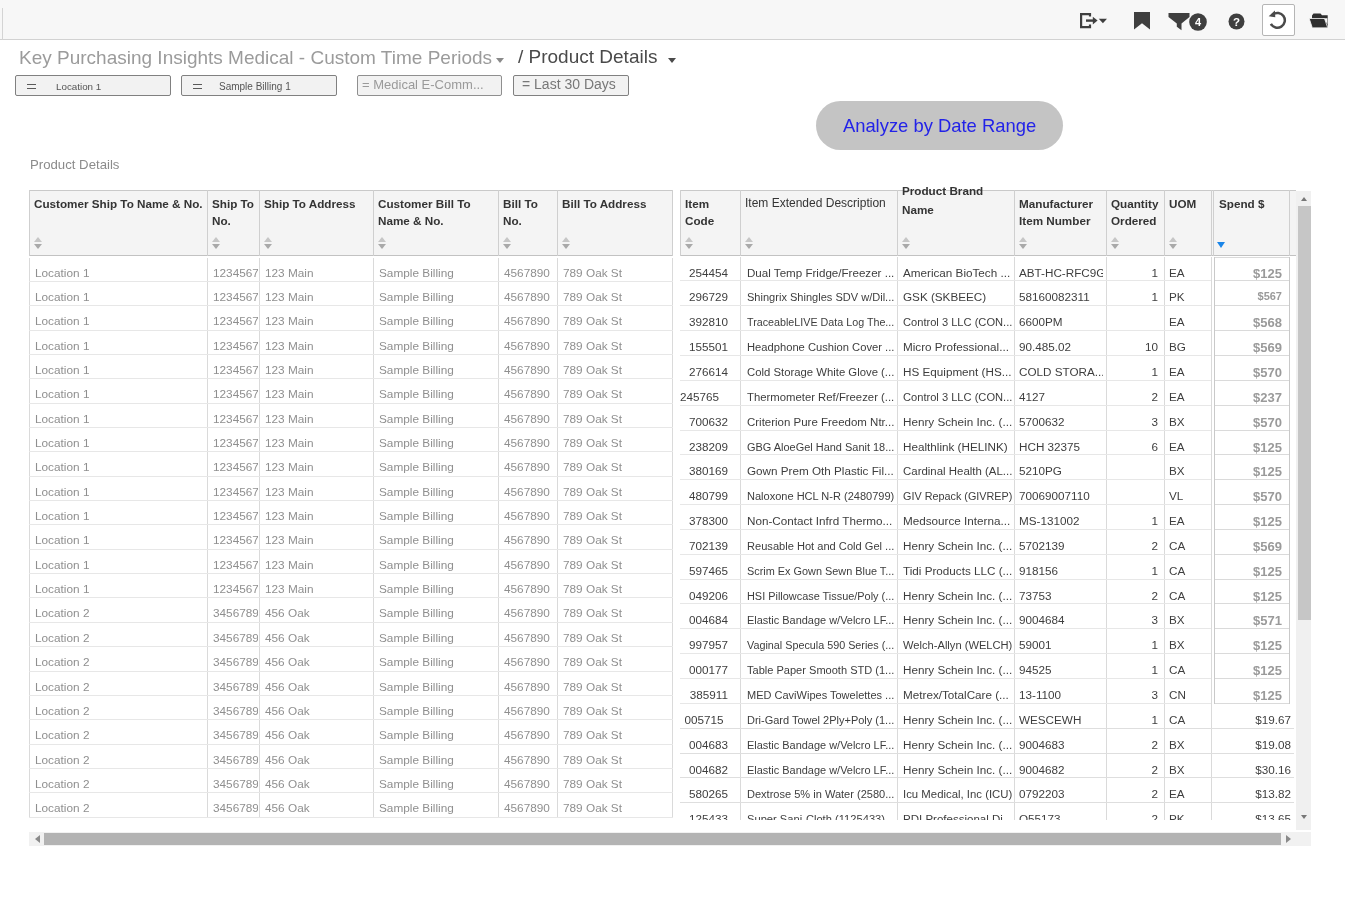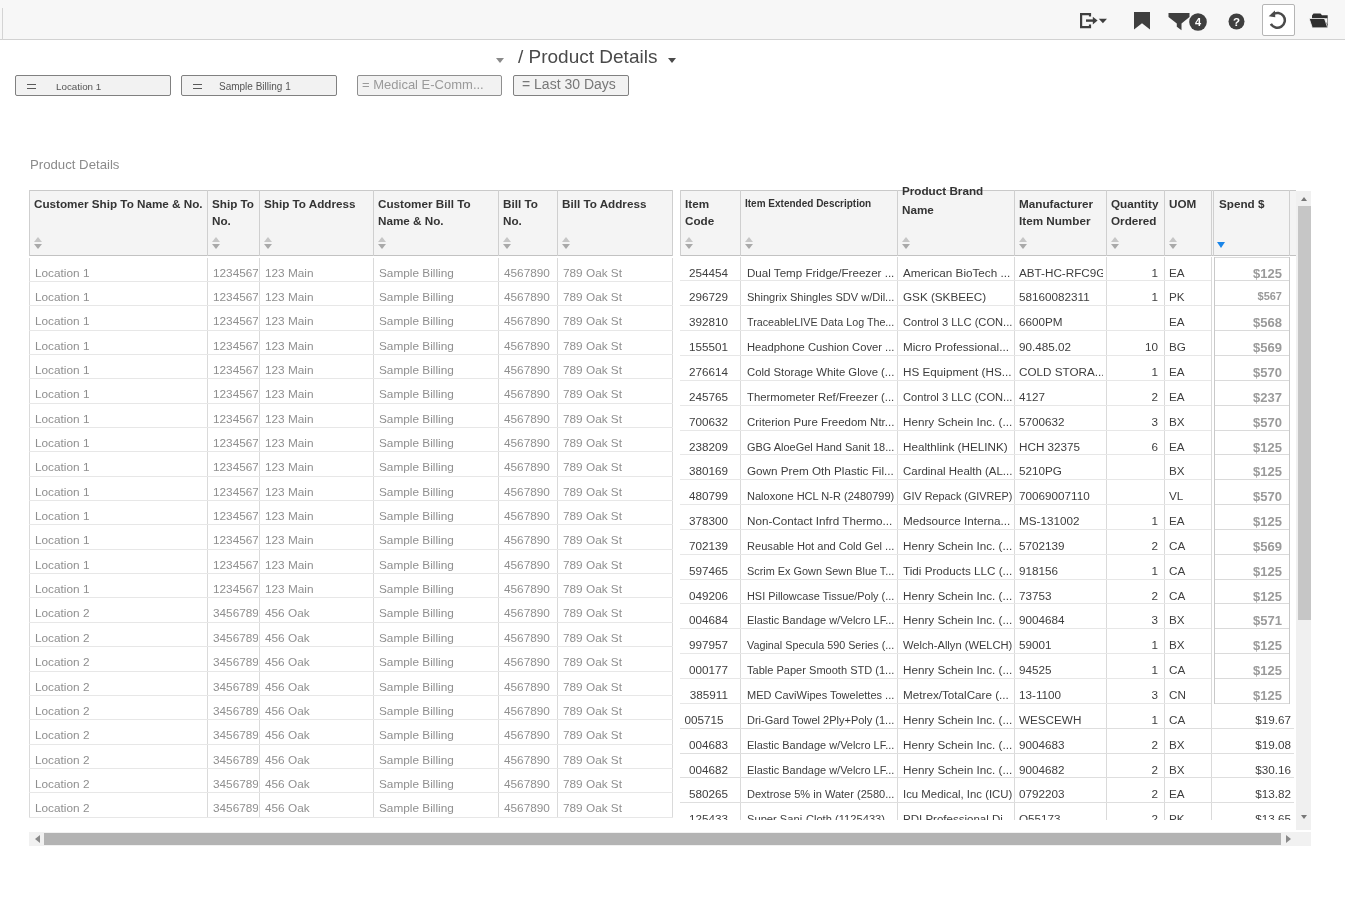--- a/index.html
+++ b/index.html
@@ -38,35 +38,37 @@
 <div class="a" style="left:1262px;top:4px;width:33px;height:32px;background:#fff;border:1px solid #b5b5b5;border-radius:2px"></div>
 <svg class="a" style="left:1267px;top:9px" width="22" height="23" viewBox="0 0 22 23">
 <path d="M3.9 14.8 A 7.4 7.4 0 1 0 5.8 5.5" fill="none" stroke="#4a4a4a" stroke-width="2.5"></path>
 <path d="M7.9 1.6 L8.3 8.3 L1.7 7.3 Z" fill="#4a4a4a"></path>
 </svg>
 <svg class="a" style="left:1304px;top:8px" width="25" height="22" viewBox="0 0 25 22">
 <path d="M8 7.5 L9.5 5.5 L16.5 5.5 L18 7.3 L23.7 7.3 L23.7 19.8 L8 19.8 Z" fill="#2f2f2f"></path>
 <path d="M23.4 10.2 L23.4 16 L19 10.2 Z" fill="#f6f6f6"></path>
 <path d="M5.2 10.5 L20.5 10.5 L23.7 19.8 L8.3 19.8 Z" fill="#2f2f2f" stroke="#f6f6f6" stroke-width="0.8"></path>
 </svg>
+<div class="a" style="left:19px;top:47px;font-size:19px;color:#9b9b9b;white-space:nowrap">Key Purchasing Insights Medical - Custom Time Periods</div>
 <div class="a" style="left:496px;top:58px;width:0;height:0;border-left:4.5px solid transparent;border-right:4.5px solid transparent;border-top:5.5px solid #8a8a8a"></div>
 <div class="a" style="left:518px;top:46px;font-size:19px;color:#4a4a4a;white-space:nowrap">/ Product Details</div>
 <div class="a" style="left:668px;top:58px;width:0;height:0;border-left:4.5px solid transparent;border-right:4.5px solid transparent;border-top:5.5px solid #4a4a4a"></div>
 <div class="a" style="left:15px;top:75px;width:156px;height:21px;background:#f2f2f2;border:1px solid #808080;border-radius:2px"></div>
 <div class="a" style="left:26.5px;top:83.5px;width:9px;height:1.7px;background:#5a5a5a"></div>
 <div class="a" style="left:26.5px;top:87.6px;width:9px;height:1.7px;background:#5a5a5a"></div>
 <span class="a" style="left:56px;top:81px;font-size:9.8px;color:#555">Location 1</span>
 <div class="a" style="left:181px;top:75px;width:156px;height:21px;background:#f2f2f2;border:1px solid #808080;border-radius:2px"></div>
 <div class="a" style="left:192.5px;top:83.5px;width:9px;height:1.7px;background:#5a5a5a"></div>
 <div class="a" style="left:192.5px;top:87.6px;width:9px;height:1.7px;background:#5a5a5a"></div>
 <span class="a" style="left:219px;top:81px;font-size:10px;color:#555">Sample Billing 1</span>
 <div class="a" style="left:357px;top:75px;width:145px;height:21px;background:#f2f2f2;border:1px solid #8f8f8f;border-radius:2px"></div>
 <span class="a" style="left:362px;top:77px;font-size:13px;color:#9a9a9a;white-space:nowrap">= Medical E-Comm...</span>
 <div class="a" style="left:513px;top:75px;width:116px;height:21px;background:#f2f2f2;border:1px solid #808080;border-radius:2px"></div>
 <span class="a" style="left:522px;top:76px;font-size:14px;color:#777;white-space:nowrap">= Last 30 Days</span>
+<div class="a" style="left:816px;top:101px;width:247px;height:49px;background:#c4c4c4;border-radius:24.5px;text-align:center;line-height:49px;font-size:18.4px;color:#2323e8">Analyze by Date Range</div>
 <div class="a" style="left:30px;top:157px;font-size:13.2px;color:#8b8b8b">Product Details</div>
 <div class="a" style="left:29px;top:190px;width:644px;height:66px;background:#f4f4f4;border-top:1px solid #c9c9c9;border-bottom:1px solid #c2c2c2"></div>
 <div class="a" style="left:680px;top:190px;width:616px;height:66px;background:#f4f4f4;border-top:1px solid #c9c9c9;border-bottom:1px solid #c2c2c2"></div>
 <div class="vline" style="left:29px;top:190px;height:66px;background:#cfcfcf"></div>
 <div class="vline" style="left:207px;top:190px;height:66px;background:#cfcfcf"></div>
 <div class="vline" style="left:259px;top:190px;height:66px;background:#cfcfcf"></div>
 <div class="vline" style="left:373px;top:190px;height:66px;background:#cfcfcf"></div>
 <div class="vline" style="left:498px;top:190px;height:66px;background:#cfcfcf"></div>
 <div class="vline" style="left:557px;top:190px;height:66px;background:#cfcfcf"></div>
 <div class="vline" style="left:672px;top:190px;height:66px;background:#cfcfcf"></div>
@@ -93,21 +95,21 @@
 <div class="sortarr dn" style="left:378px;top:244px"></div>
 <div class="a" style="left:503px;top:195px;font-size:11.7px;font-weight:bold;color:#343434;line-height:17px;white-space:nowrap">Bill To<br>No.</div>
 <div class="sortarr up" style="left:503px;top:237px"></div>
 <div class="sortarr dn" style="left:503px;top:244px"></div>
 <div class="a" style="left:562px;top:195px;font-size:11.7px;font-weight:bold;color:#343434;line-height:17px;white-space:nowrap">Bill To Address</div>
 <div class="sortarr up" style="left:562px;top:237px"></div>
 <div class="sortarr dn" style="left:562px;top:244px"></div>
 <div class="a" style="left:685px;top:195px;font-size:11.7px;font-weight:bold;color:#343434;line-height:17px;white-space:nowrap">Item<br>Code</div>
 <div class="sortarr up" style="left:685px;top:237px"></div>
 <div class="sortarr dn" style="left:685px;top:244px"></div>
-<div class="a" style="left:745px;top:195px;font-size:10px;font-weight:bold;color:#343434;line-height:17px;white-space:nowrap">Item Extended Description</div>
+<div class="a" style="left:745px;top:195px;font-size:12px;font-weight:normal;color:#343434;line-height:17px;white-space:nowrap">Item Extended Description</div>
 <div class="sortarr up" style="left:745px;top:237px"></div>
 <div class="sortarr dn" style="left:745px;top:244px"></div>
 <div class="a" style="left:902px;top:181px;font-size:11.7px;font-weight:bold;color:#343434;line-height:19px;white-space:nowrap">Product Brand<br>Name</div>
 <div class="sortarr up" style="left:902px;top:237px"></div>
 <div class="sortarr dn" style="left:902px;top:244px"></div>
 <div class="a" style="left:1019px;top:195px;font-size:11.7px;font-weight:bold;color:#343434;line-height:17px;white-space:nowrap">Manufacturer<br>Item Number</div>
 <div class="sortarr up" style="left:1019px;top:237px"></div>
 <div class="sortarr dn" style="left:1019px;top:244px"></div>
 <div class="a" style="left:1111px;top:195px;font-size:11.7px;font-weight:bold;color:#343434;line-height:17px;white-space:nowrap">Quantity<br>Ordered</div>
 <div class="sortarr up" style="left:1111px;top:237px"></div>
@@ -334,21 +336,21 @@
 <div class="hl" style="left:535px;top:123.2px;width:74px;background:#dadada"></div>
 <span class="cell d" style="left:0;top:108.4px;width:48px;text-align:right">276614</span>
 <span class="cell d" style="left:67px;top:108.4px;width:148px"><span style="display:inline-block;transform:scaleX(0.969);transform-origin:0 50%;white-space:nowrap">Cold Storage White Glove (...</span></span>
 <span class="cell d" style="left:223px;top:108.4px;width:109px">HS Equipment (HS...</span>
 <span class="cell d" style="left:339px;top:108.4px;width:84px">COLD STORA...</span>
 <span class="cell d" style="left:426px;top:108.4px;width:52px;text-align:right">1</span>
 <span class="cell d" style="left:489px;top:108.4px;width:40px">EA</span>
 <span class="cell" style="left:534px;top:108.4px;width:68px;text-align:right;color:#9a9a9a;font-size:13px;font-weight:bold">$570</span>
 <div class="hl" style="left:0;top:148.1px;width:531px"></div>
 <div class="hl" style="left:535px;top:148.1px;width:74px;background:#dadada"></div>
-<span class="cell d" style="left:0;top:133.2px;width:48px;text-align:right">245765</span>
+<span class="cell d" style="left:0;top:133.2px;width:48px;">245765</span>
 <span class="cell d" style="left:67px;top:133.2px;width:148px"><span style="display:inline-block;transform:scaleX(0.969);transform-origin:0 50%;white-space:nowrap">Thermometer Ref/Freezer (...</span></span>
 <span class="cell d" style="left:223px;top:133.2px;width:109px"><span style="display:inline-block;transform:scaleX(0.951);transform-origin:0 50%;white-space:nowrap">Control 3 LLC (CON...</span></span>
 <span class="cell d" style="left:339px;top:133.2px;width:84px">4127</span>
 <span class="cell d" style="left:426px;top:133.2px;width:52px;text-align:right">2</span>
 <span class="cell d" style="left:489px;top:133.2px;width:40px">EA</span>
 <span class="cell" style="left:534px;top:133.2px;width:68px;text-align:right;color:#9a9a9a;font-size:13px;font-weight:bold">$237</span>
 <div class="hl" style="left:0;top:173.0px;width:531px"></div>
 <div class="hl" style="left:535px;top:173.0px;width:74px;background:#dadada"></div>
 <span class="cell d" style="left:0;top:158.1px;width:48px;text-align:right">700632</span>
 <span class="cell d" style="left:67px;top:158.1px;width:148px"><span style="display:inline-block;transform:scaleX(0.982);transform-origin:0 50%;white-space:nowrap">Criterion Pure Freedom Ntr...</span></span>

